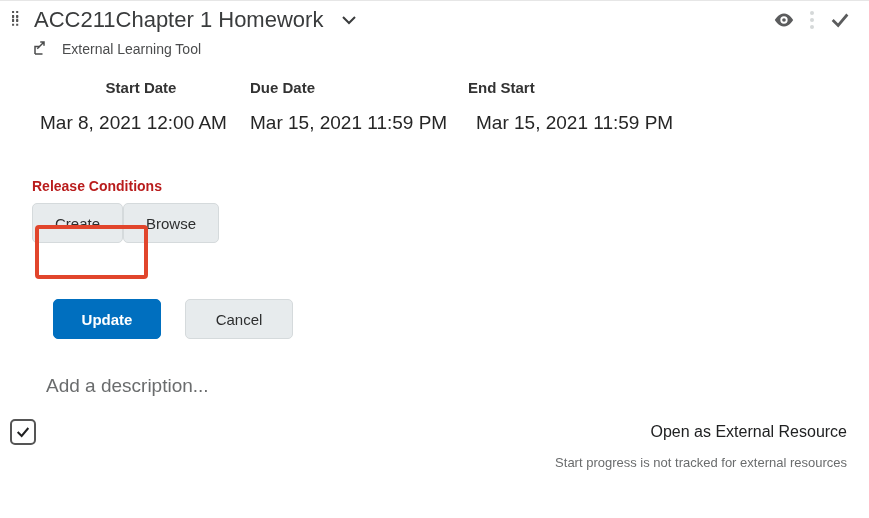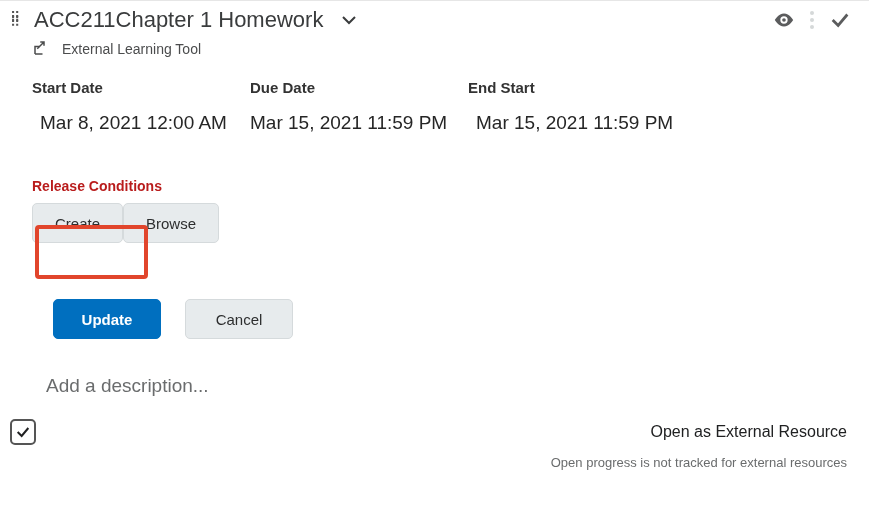--- a/index.html
+++ b/index.html
@@ -9,21 +9,21 @@
   .title-row{display:flex;align-items:center;}
   .drag-handle{width:16px;font-size:14px;color:#555;line-height:1;letter-spacing:1px;margin-right:6px;cursor:move;}
   .drag-handle span{display:block;line-height:5px;}
   .title{font-size:22px;font-weight:400;color:#3a3c3d;margin-left:2px;}
   .dropdown-caret{margin-left:18px;cursor:pointer;}
   .right-tools{margin-left:auto;display:flex;align-items:center;gap:14px;padding-right:8px;}
   .icon-svg{display:block;}
   .tool-row{display:flex;align-items:flex-end;margin:6px 0 0 22px;color:#4b4c4d;font-size:14px;}
   .tool-row .tool-icon{margin-right:12px;}
   .dates-header{display:flex;margin:22px 0 0 22px;font-size:15px;font-weight:700;color:#333;}
-  .dates-header div:nth-child(1){width:218px;}
+  .dates-header div:nth-child(1){width:218px;text-align:center;}
   .dates-header div:nth-child(2){width:218px;}
   .dates-values{display:flex;margin:16px 0 0 30px;font-size:19px;color:#262626;}
   .dates-values div:nth-child(1){width:210px;}
   .dates-values div:nth-child(2){width:226px;}
   .section-label{margin:44px 0 0 22px;font-size:14px;font-weight:700;color:#b91c1c;border-bottom:1px solid transparent;}
   .btn-row{display:flex;margin:8px 0 0 22px;}
   .btn{display:inline-flex;align-items:center;justify-content:center;height:40px;padding:0 22px;font-size:15px;border-radius:5px;cursor:pointer;user-select:none;box-sizing:border-box;}
   .btn-secondary{background:#e7ebed;color:#2d2e2f;border:1px solid #d5dadc;}
   .btn-primary{background:#006fbf;color:#fff;font-weight:700;border:1px solid #006fbf;}
   .highlight-box{position:absolute;left:35px;top:225px;width:113px;height:54px;border:4px solid #e1452c;border-radius:4px;pointer-events:none;box-sizing:border-box;}
@@ -110,17 +110,17 @@
   <div class="desc-placeholder">Add a description...</div>
 
   <div class="ext-row">
     <span class="checkbox">
       <svg class="icon-svg" width="16" height="16" viewBox="0 0 24 24">
           <path d="M4 12 L10 18 L20 6" fill="none" stroke="#202122" stroke-width="3"></path>
         </svg>
     </span>
     <span>Open as External Resource</span>
   </div>
-  <div class="footnote">Open progress is not tracked for external resources</div>
+  <div class="footnote">Start progress is not tracked for external resources</div>
 
 </div>
 
 <div class="highlight-box"></div>
 
 </body></html>

